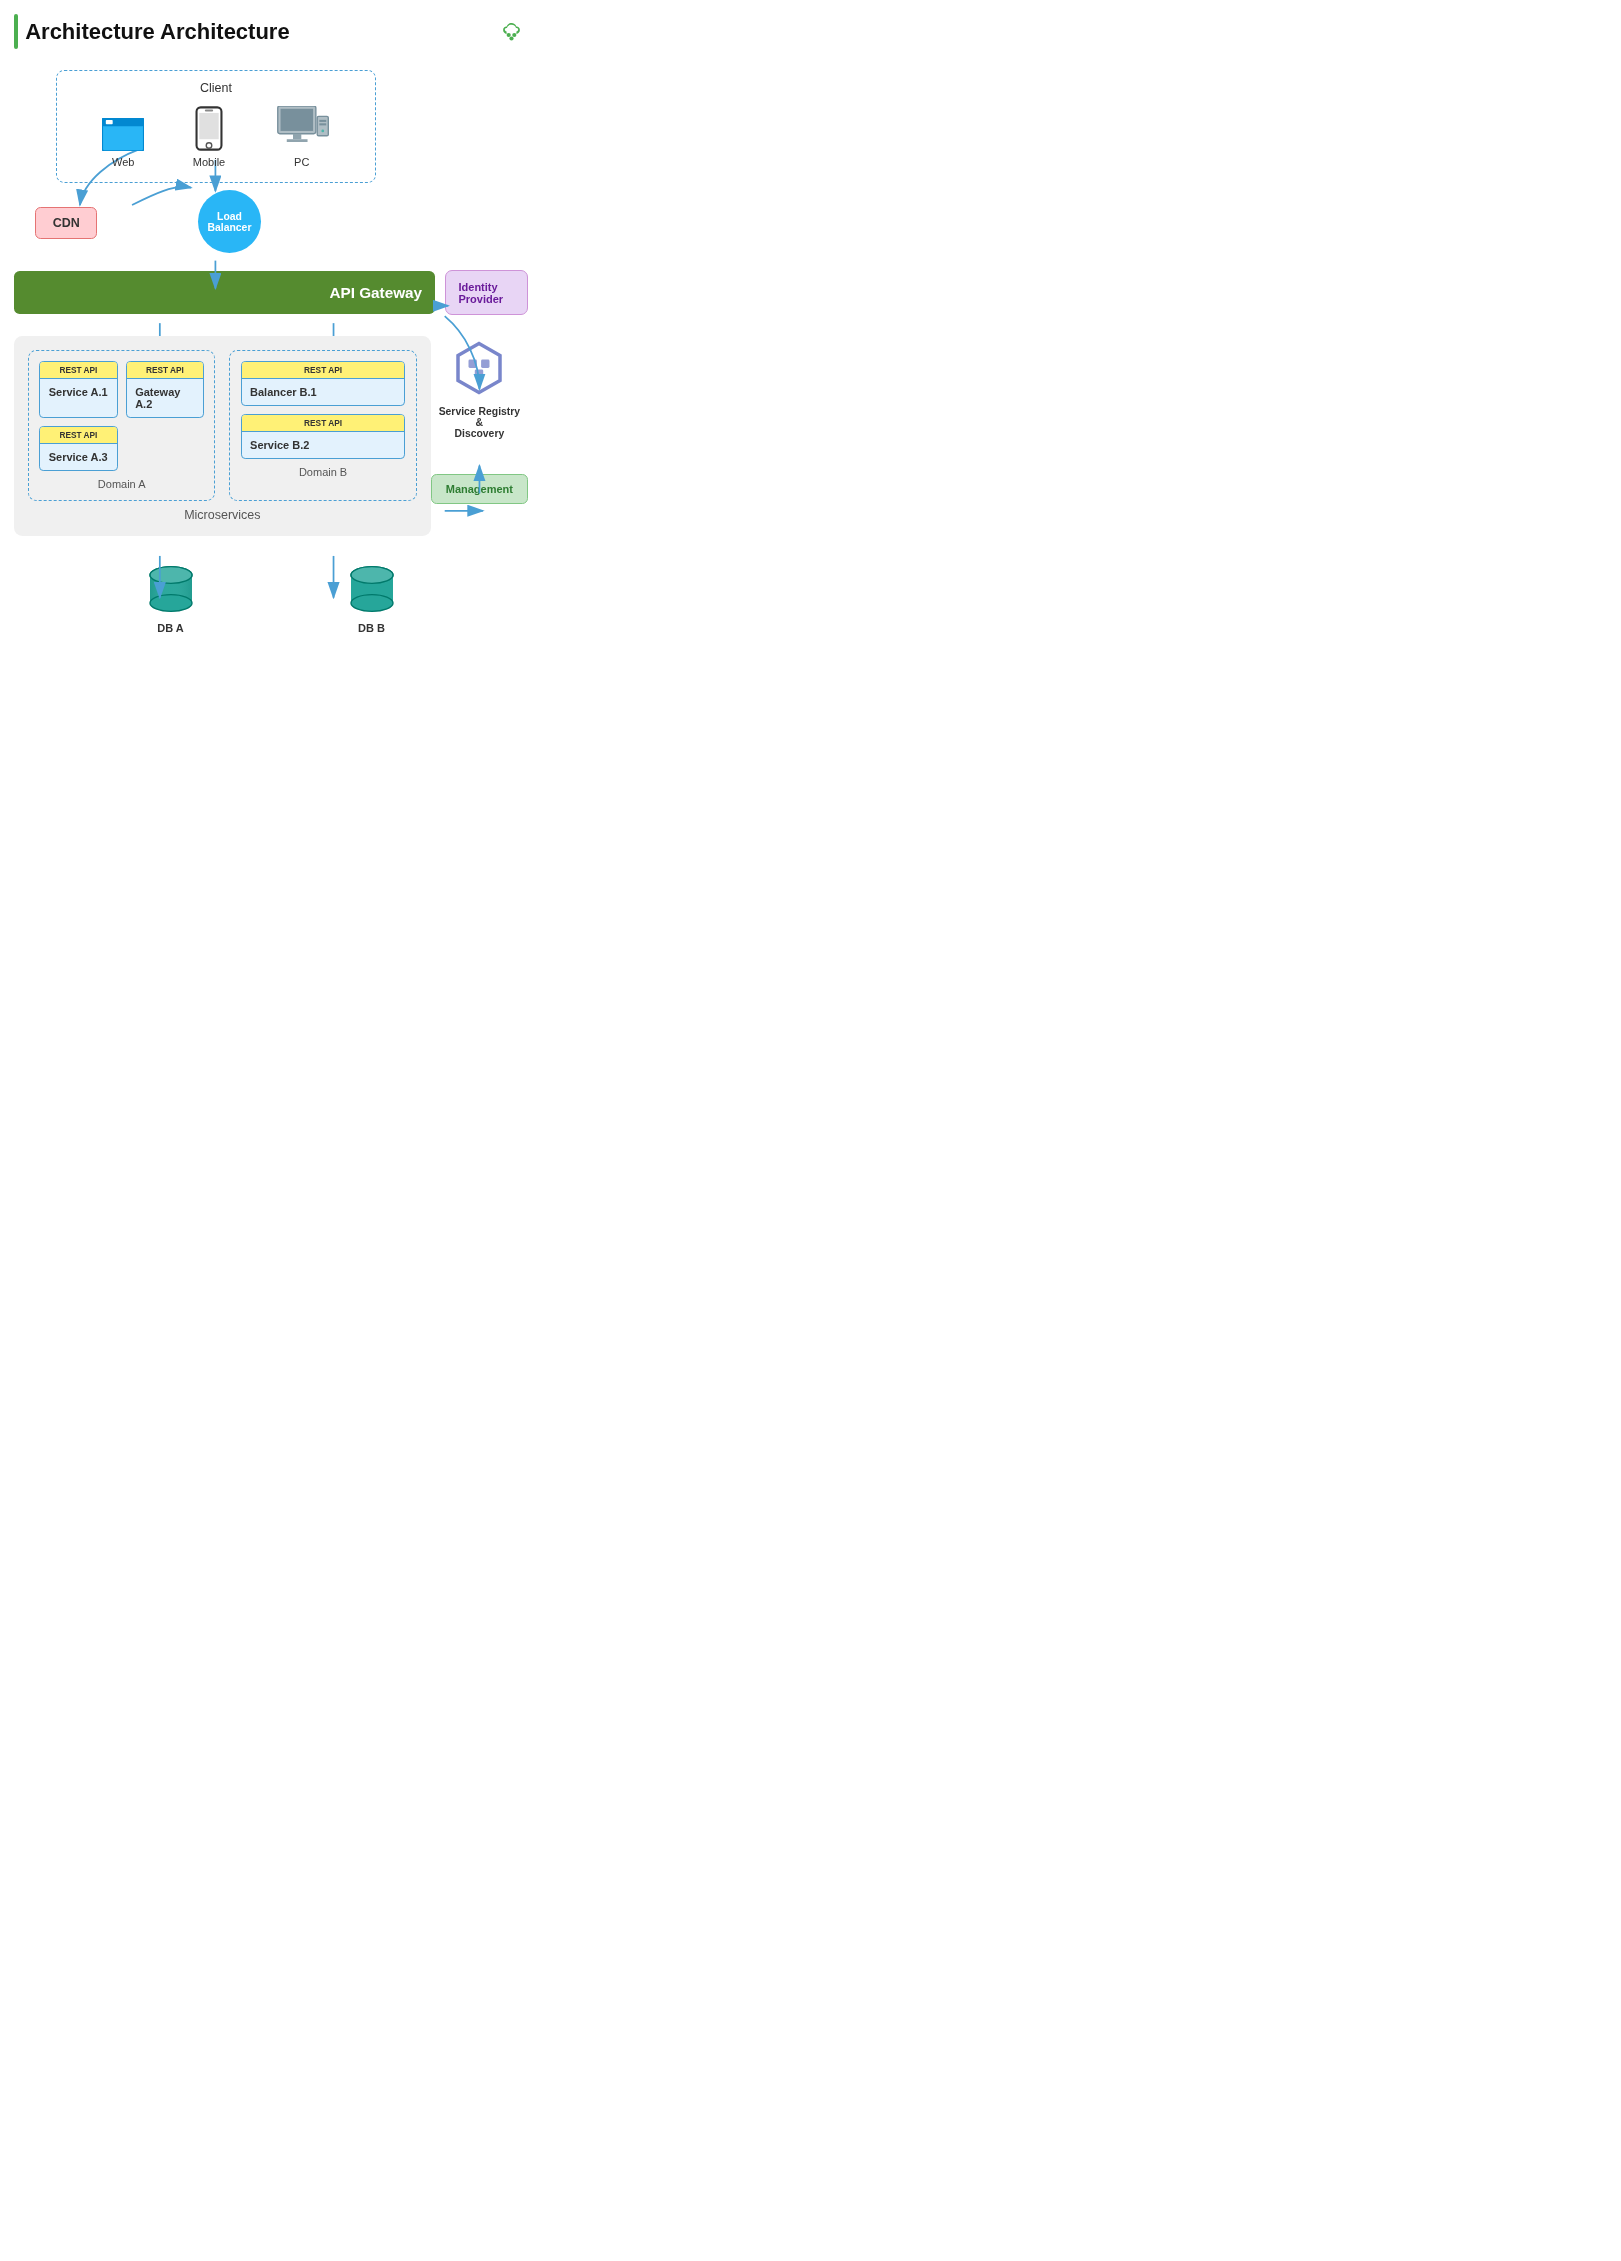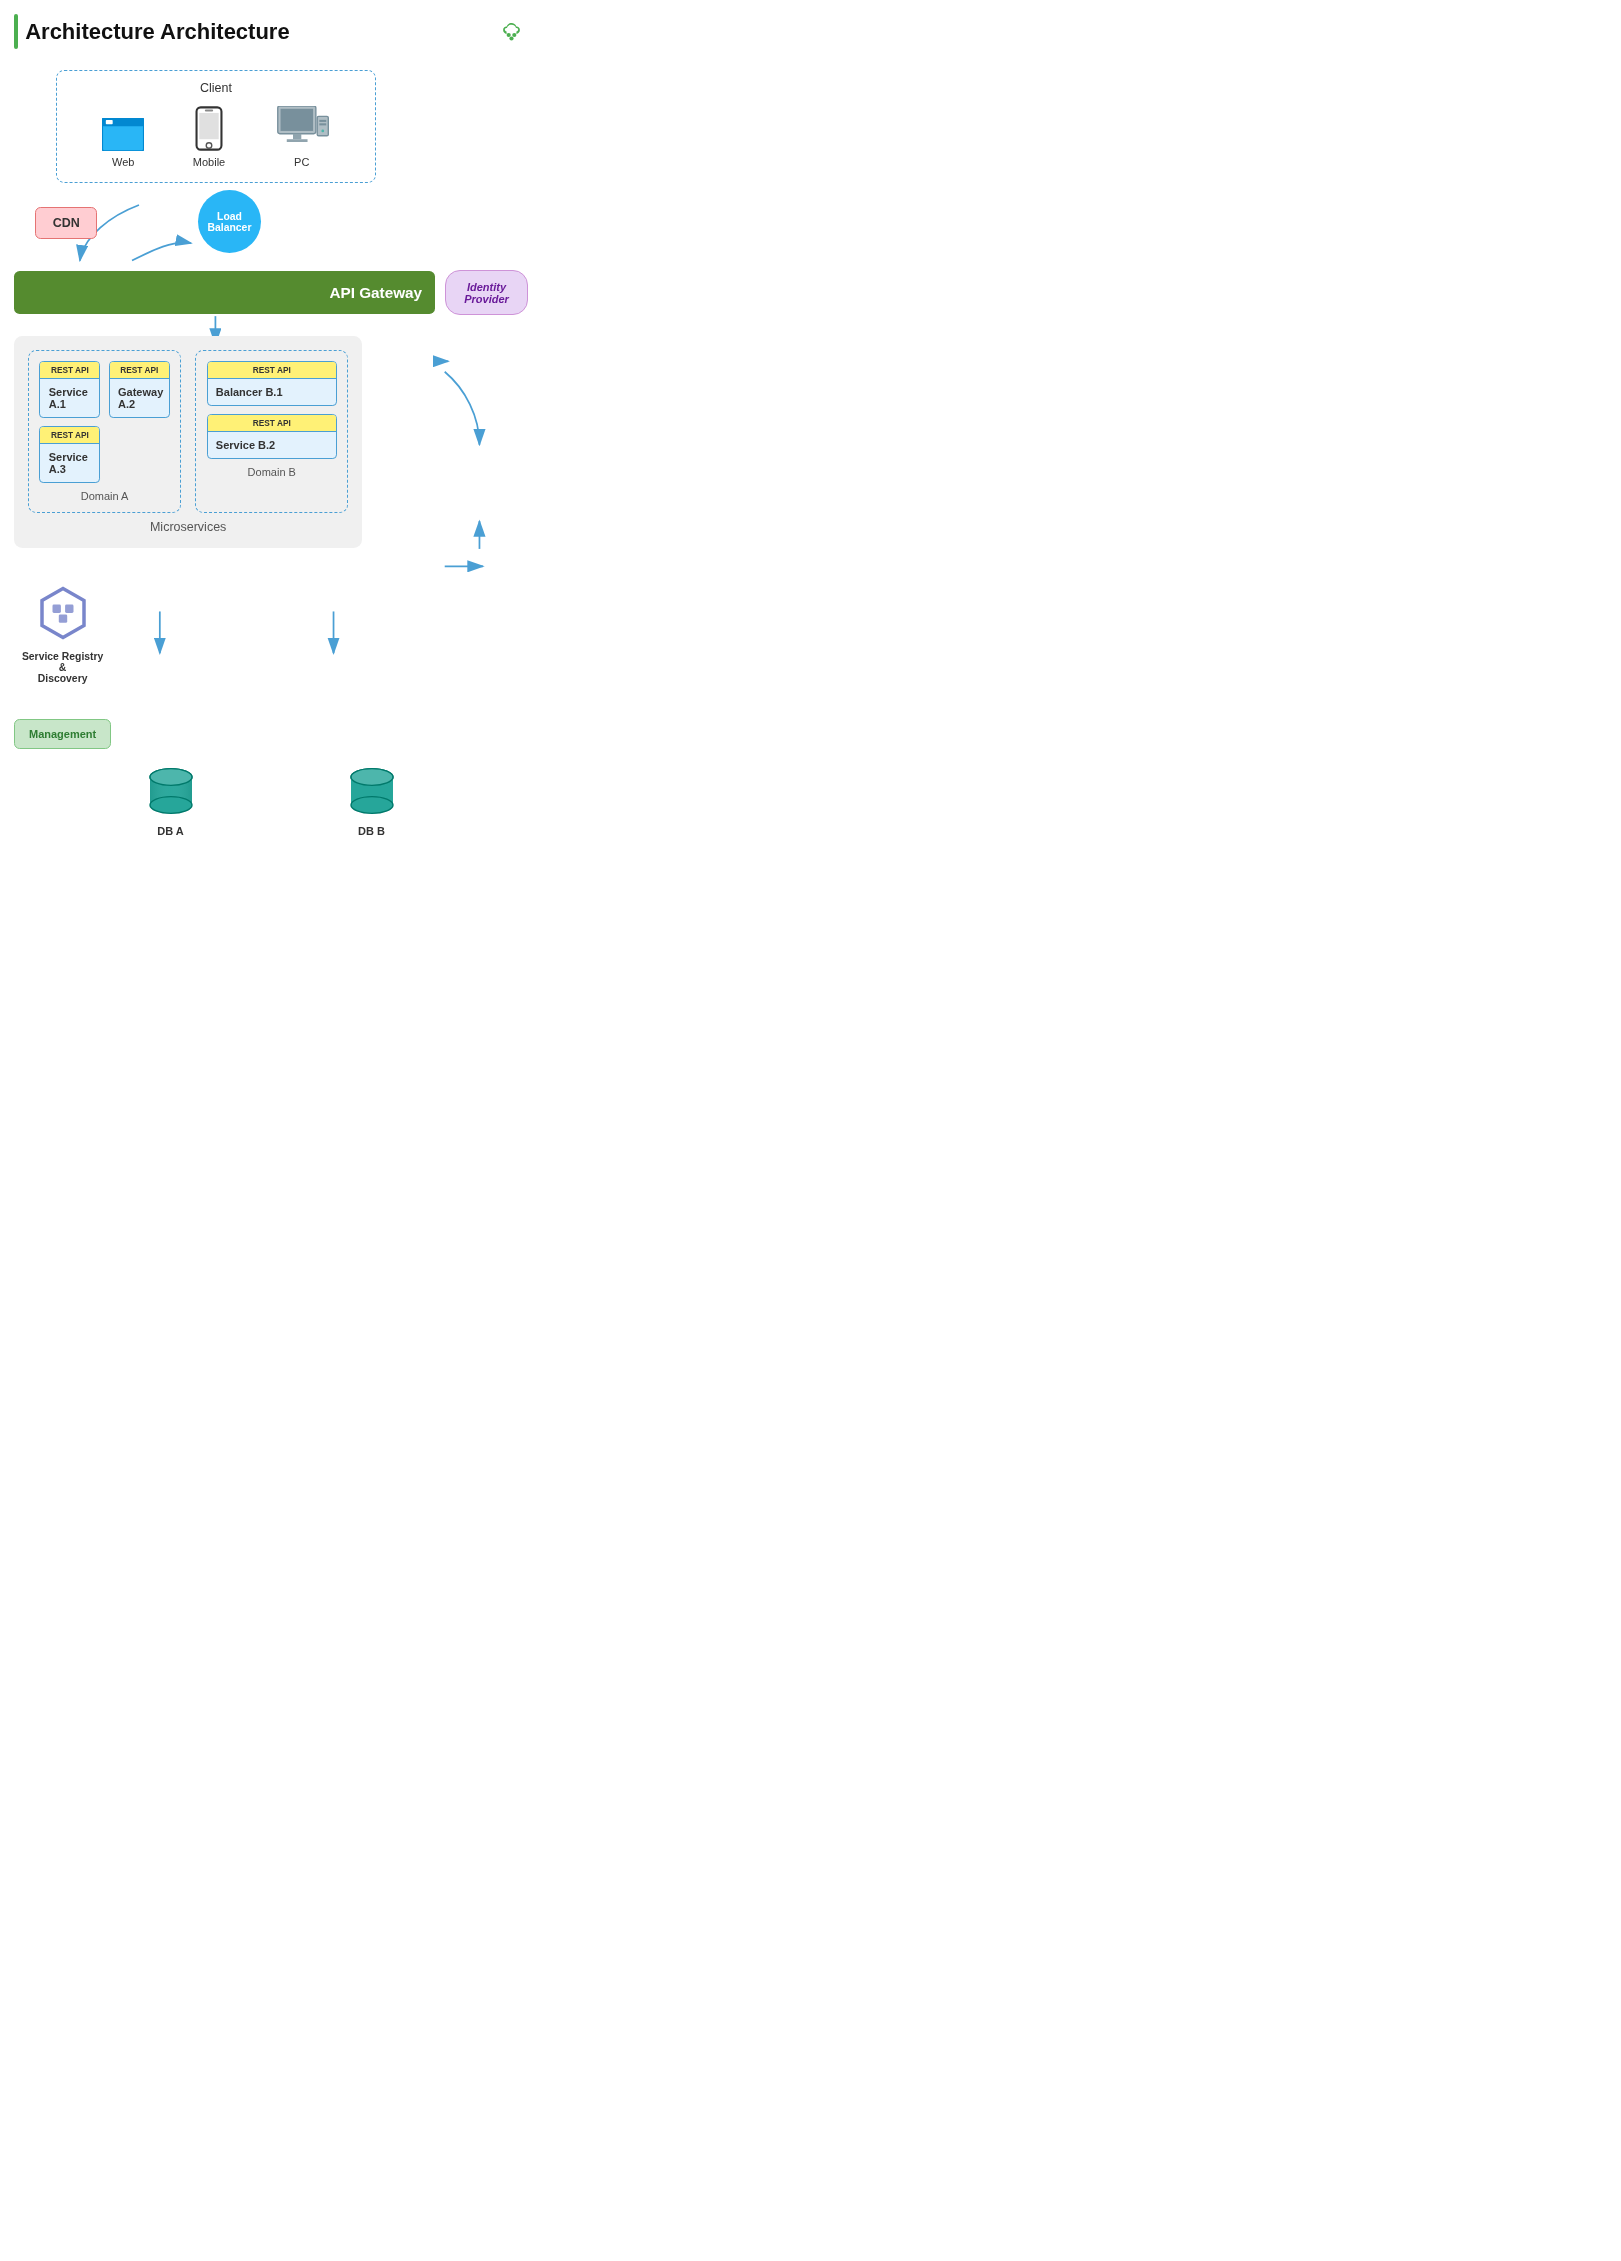--- a/index.html
+++ b/index.html
@@ -130,28 +130,27 @@
       border-radius: 5.6px;
       padding: 12.5px;
       text-align: right;
       font-size: 15.3px;
       font-weight: bold;
       color: white;
     }
     .identity-provider {
       background: #e8d5f5;
       border: 1.4px solid #ce93d8;
-      border-radius: 15px;
+      border-radius: 7px;
       padding: 9.7px 12.5px;
-      text-align: center;
+      text-align: left;
       font-size: 11px;
       font-weight: bold;
       color: #6a1b9a;
       min-width: 83px;
-      font-style: italic;
     }
 
     
     .microservices-container {
       background: #f0f0f0;
       border-radius: 8.3px;
       padding: 14px;
       margin: 10.4px 0;
       position: relative;
     }
@@ -369,21 +368,21 @@
 
   <div class="api-gateway-row">
     <div class="api-gateway">
       <span>API Gateway</span>
     </div>
     <div class="identity-provider">
       <span>Identity<br>Provider</span>
     </div>
   </div>
 
-  <div style="display: flex; gap: 12px; margin: 10.4px 0; align-items: flex-start; flex-direction: column;">
+  <div style="display: flex; gap: 0; margin: 10.4px 0; align-items: flex-start;">
 
     <div style="flex: 1;">
       <div class="microservices-container">
         <div class="domains-row">
 
           <div class="domain-box">
             <div class="services-grid">
               <div class="service-card">
                 <div class="service-tag">REST API</div>
                 <div class="service-name">Service A.1</div>

